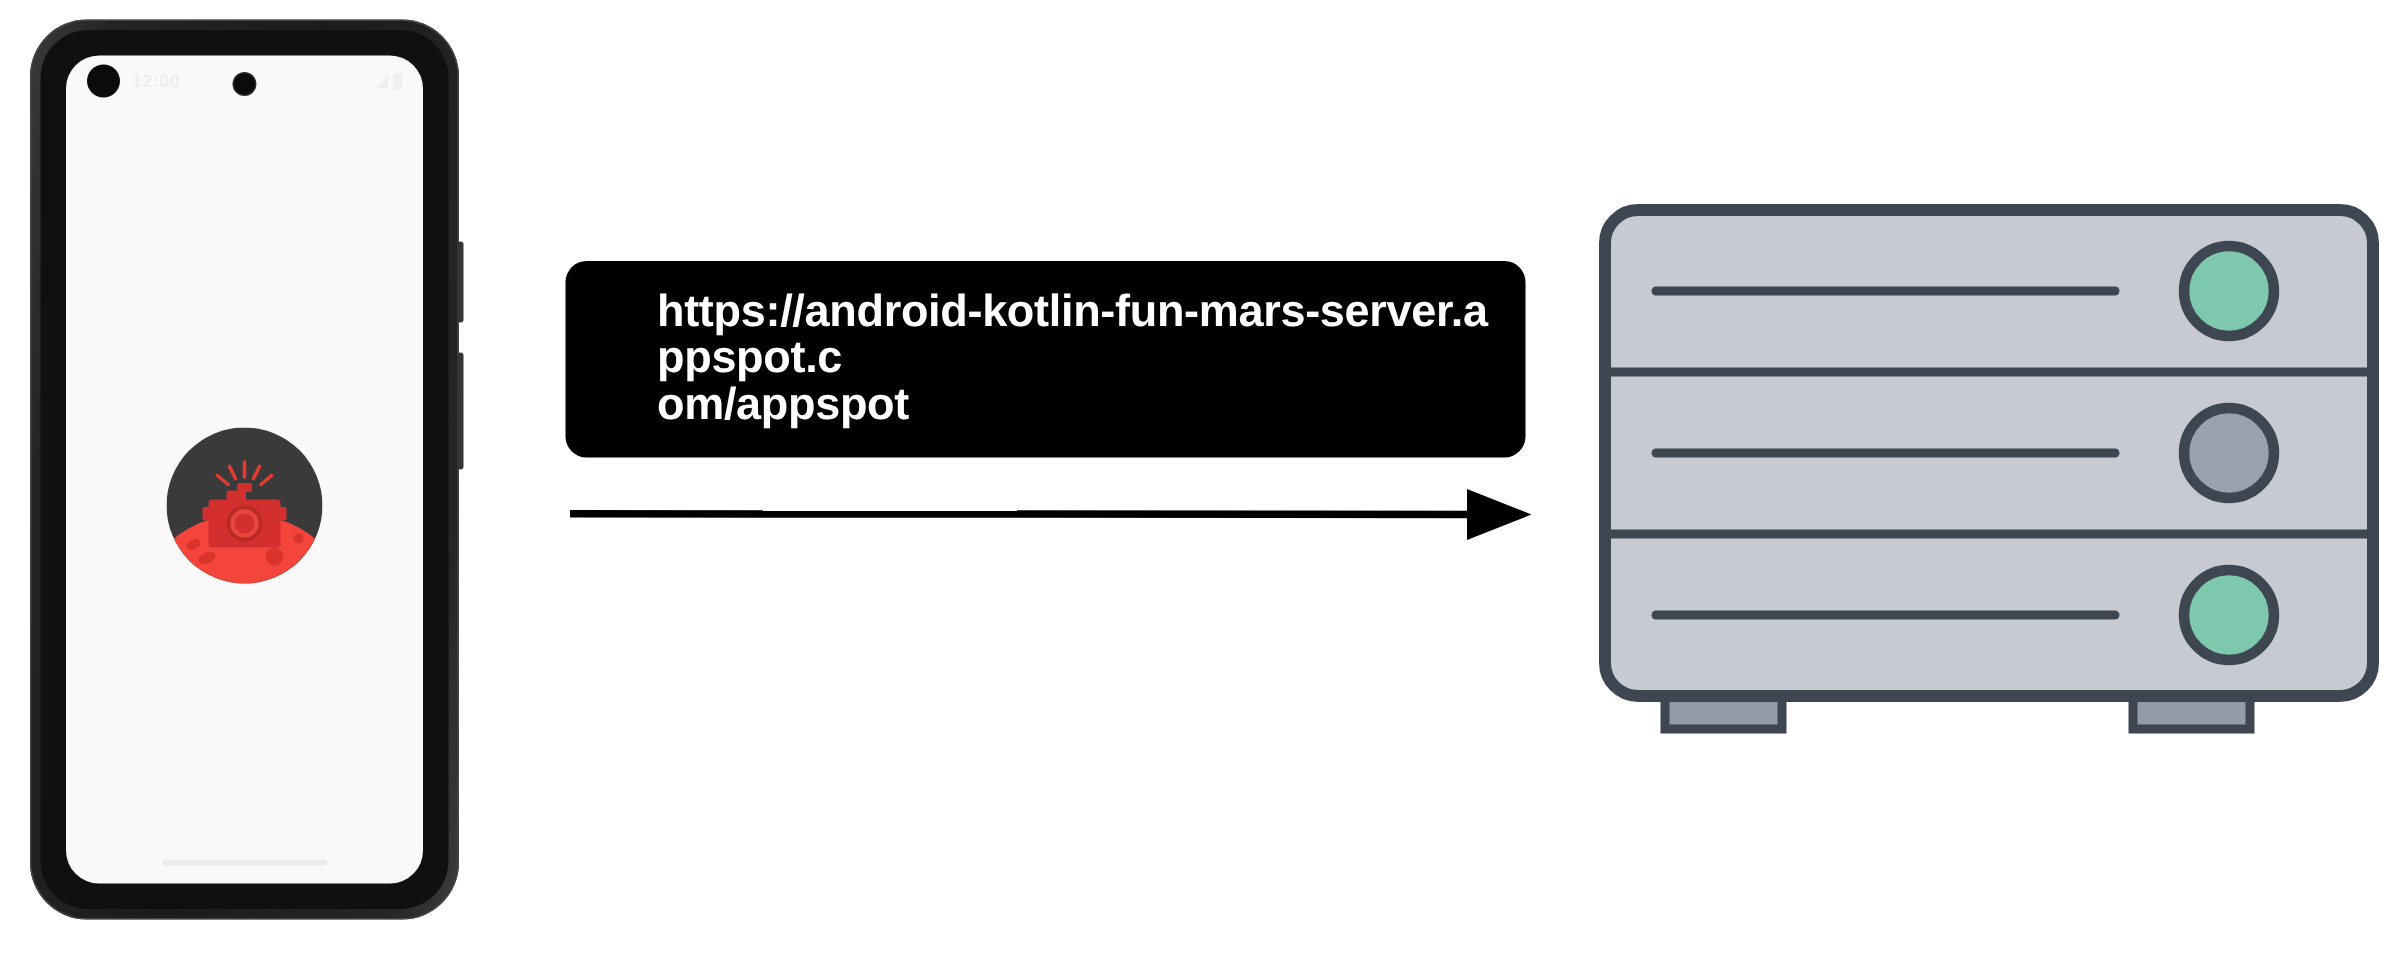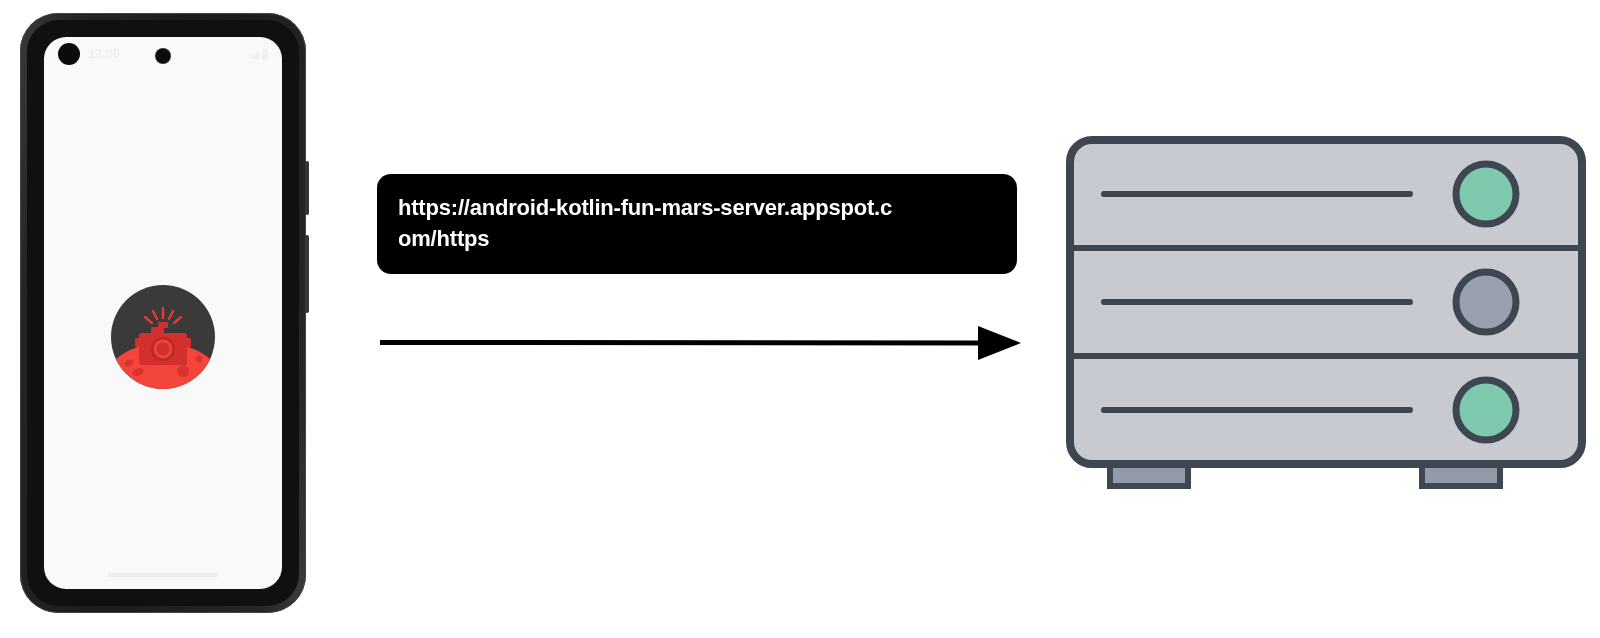--- a/index.html
+++ b/index.html
@@ -151,26 +151,27 @@
     left: 377px;
     top: 174px;
     width: 640px;
     box-sizing: border-box;
     background: #000000;
     border-radius: 14px;
     padding: 18px 21px 20px 21px;
   }
   .url-line {
     color: #ffffff;
-    font-size: 22px;
+    font-size: 30px;
     font-weight: bold;
     line-height: 31px;
     letter-spacing: -0.2px;
     white-space: pre-wrap;
     word-break: break-all;
+    margin-left: 40px;
   }
 
   
   .arrow {
     position: absolute;
     left: 378px;
     top: 320px;
   }
 
   
@@ -242,21 +243,21 @@
           </svg>
         </div>
 
         <div class="gesture-bar"></div>
       </div>
     </div>
   </div>
 
   <div class="url-box">
     <div class="url-line">https://android-kotlin-fun-mars-server.appspot.c</div>
-    <div class="url-line">om/https</div>
+    <div class="url-line">om/appspot</div>
   </div>
 
   <div class="arrow">
     <svg width="650" height="46" viewBox="0 0 650 46" aria-hidden="true">
       <line x1="2" y1="22.5" x2="608" y2="23" stroke="#000000" stroke-width="5"></line>
       <polygon points="600,6 643,23 600,40" fill="#000000"></polygon>
     </svg>
   </div>
 
   <div class="server">

